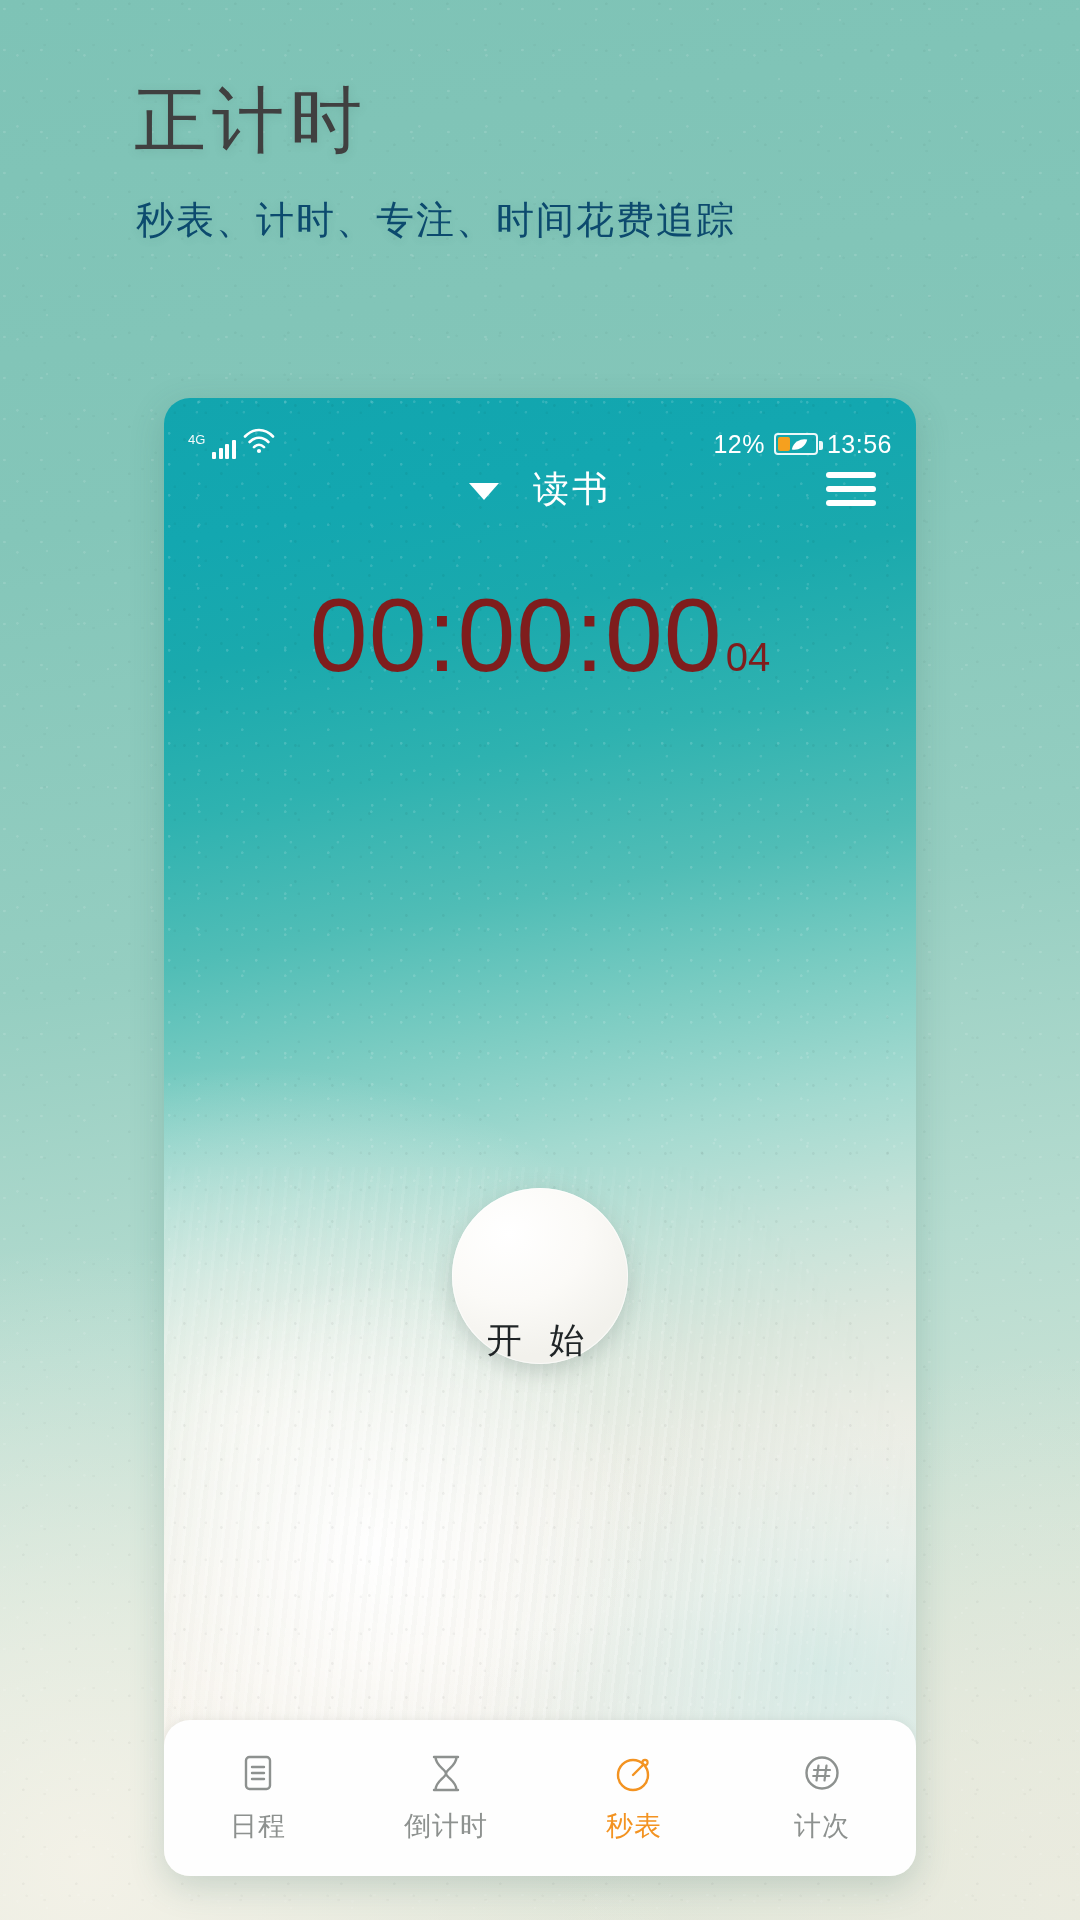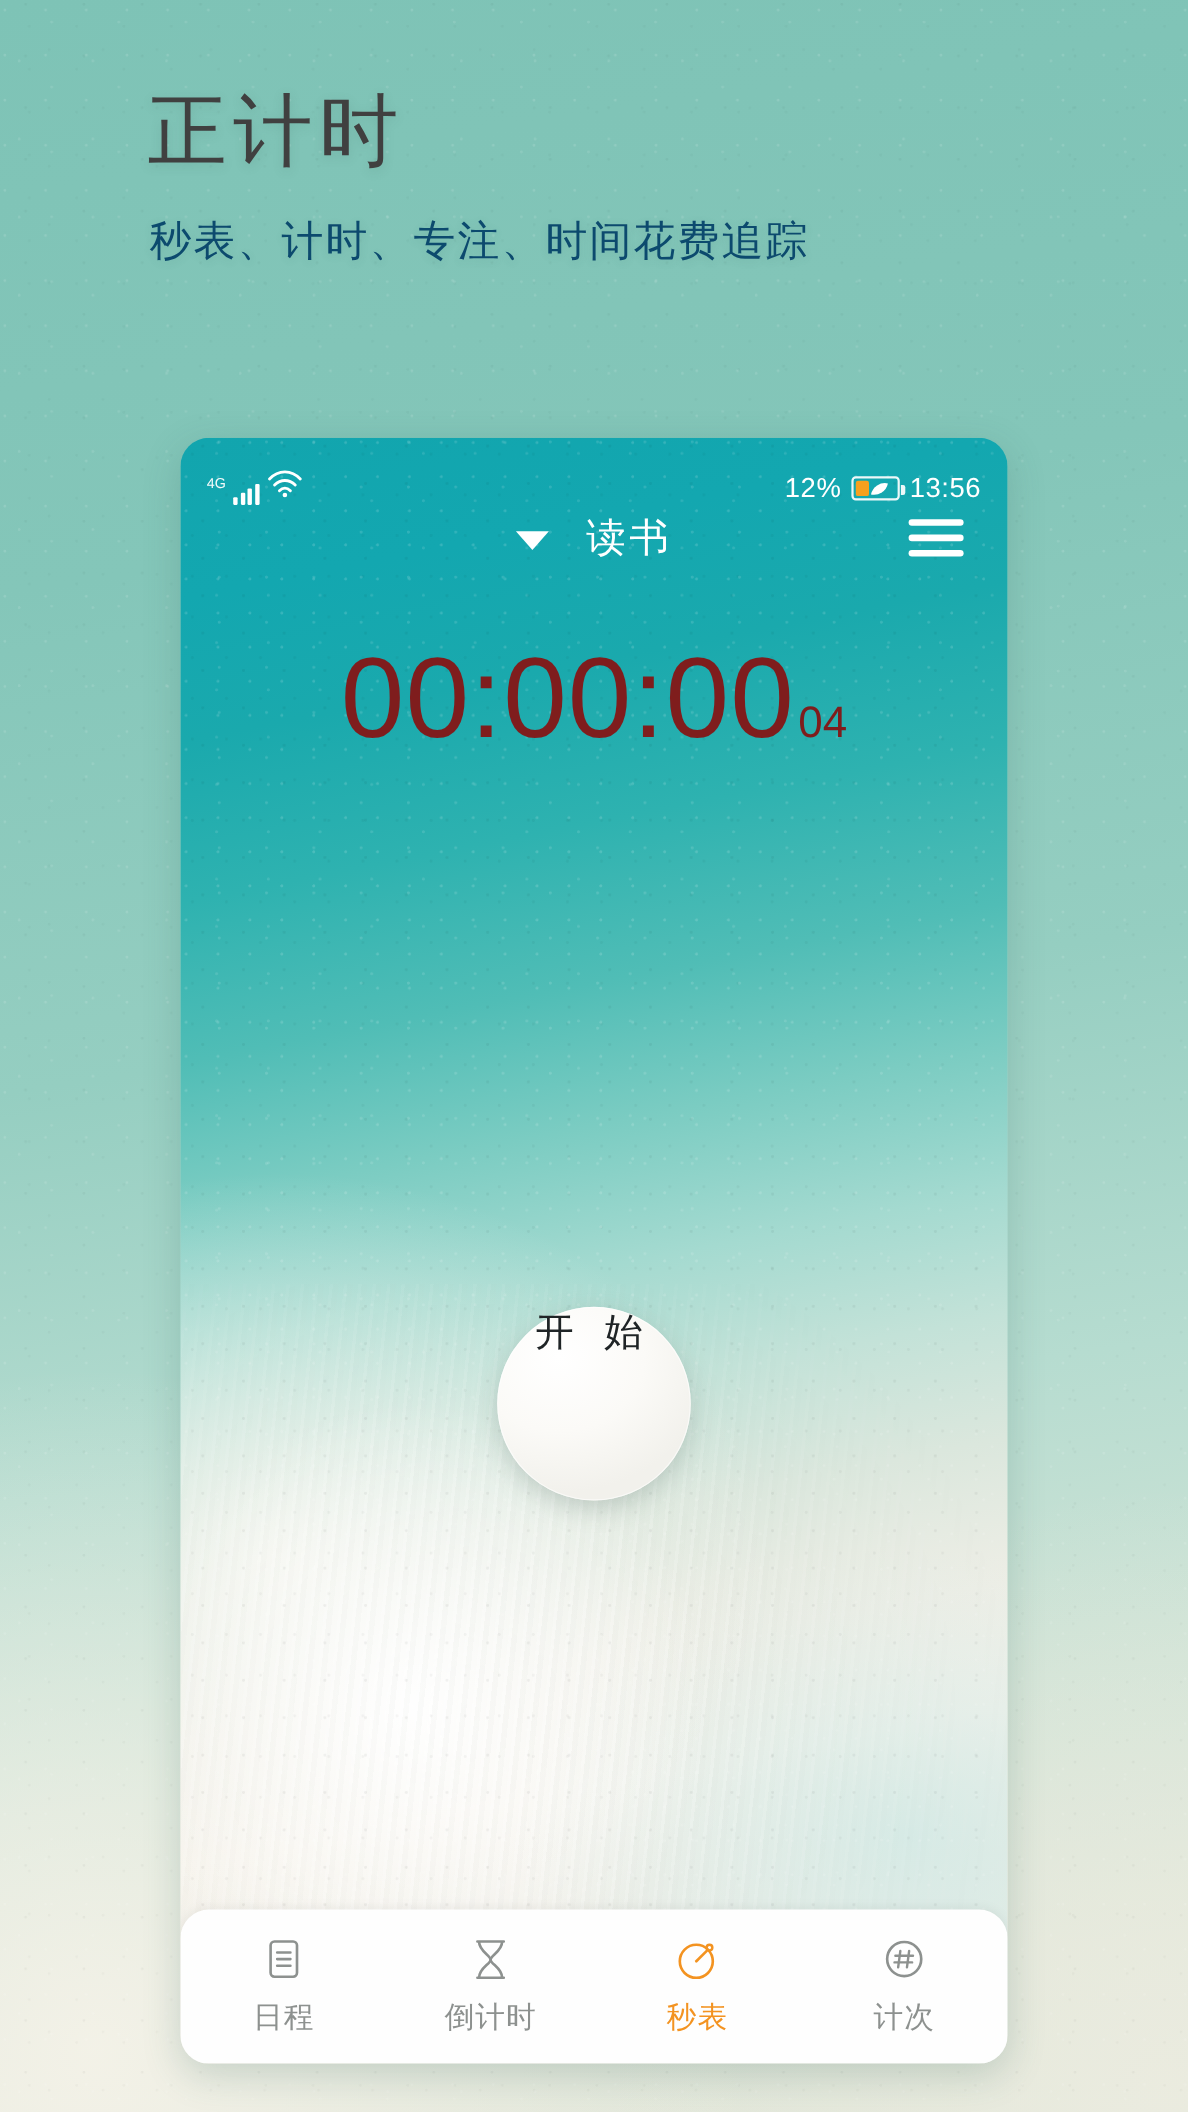--- a/index.html
+++ b/index.html
@@ -136,27 +136,27 @@
   .timer-main{ font-size:104px; line-height:1; letter-spacing:1px; font-weight:400; }
   .timer-cs{ font-size:40px; line-height:1; margin-left:3px; font-weight:400; }
 
   
   .start-btn{
     position:absolute; left:50%; transform:translateX(-50%); top:790px;
     width:176px; height:176px; border-radius:50%;
     background:
       radial-gradient(80% 70% at 32% 26%, #ffffff 0%, #fbfaf7 55%, #f2f1ec 100%);
     box-shadow:0 7px 22px rgba(90,110,100,.26), inset 0 0 0 1px rgba(255,255,255,.6);
-    display:flex; align-items:flex-start; justify-content:center;
+    display:flex; align-items:flex-end; justify-content:center;
     font-size:35px; letter-spacing:9px; color:#1f2426;
   }
 
   
   .bottom-nav{
-    position:absolute; left:0; right:0; bottom:0; height:140px;
+    position:absolute; left:0; right:0; bottom:0; height:156px;
     background:#fefefe; border-radius:26px 26px 0 0;
     display:flex; align-items:center; justify-content:space-around;
     box-shadow:0 -2px 10px rgba(0,0,0,.05);
   }
   .nav-item{
     width:20%; height:100%; display:flex; flex-direction:column;
     align-items:center; justify-content:center; gap:12px;
     color:#8d918f;
   }
   .nav-item.active{ color:#f39321; }

